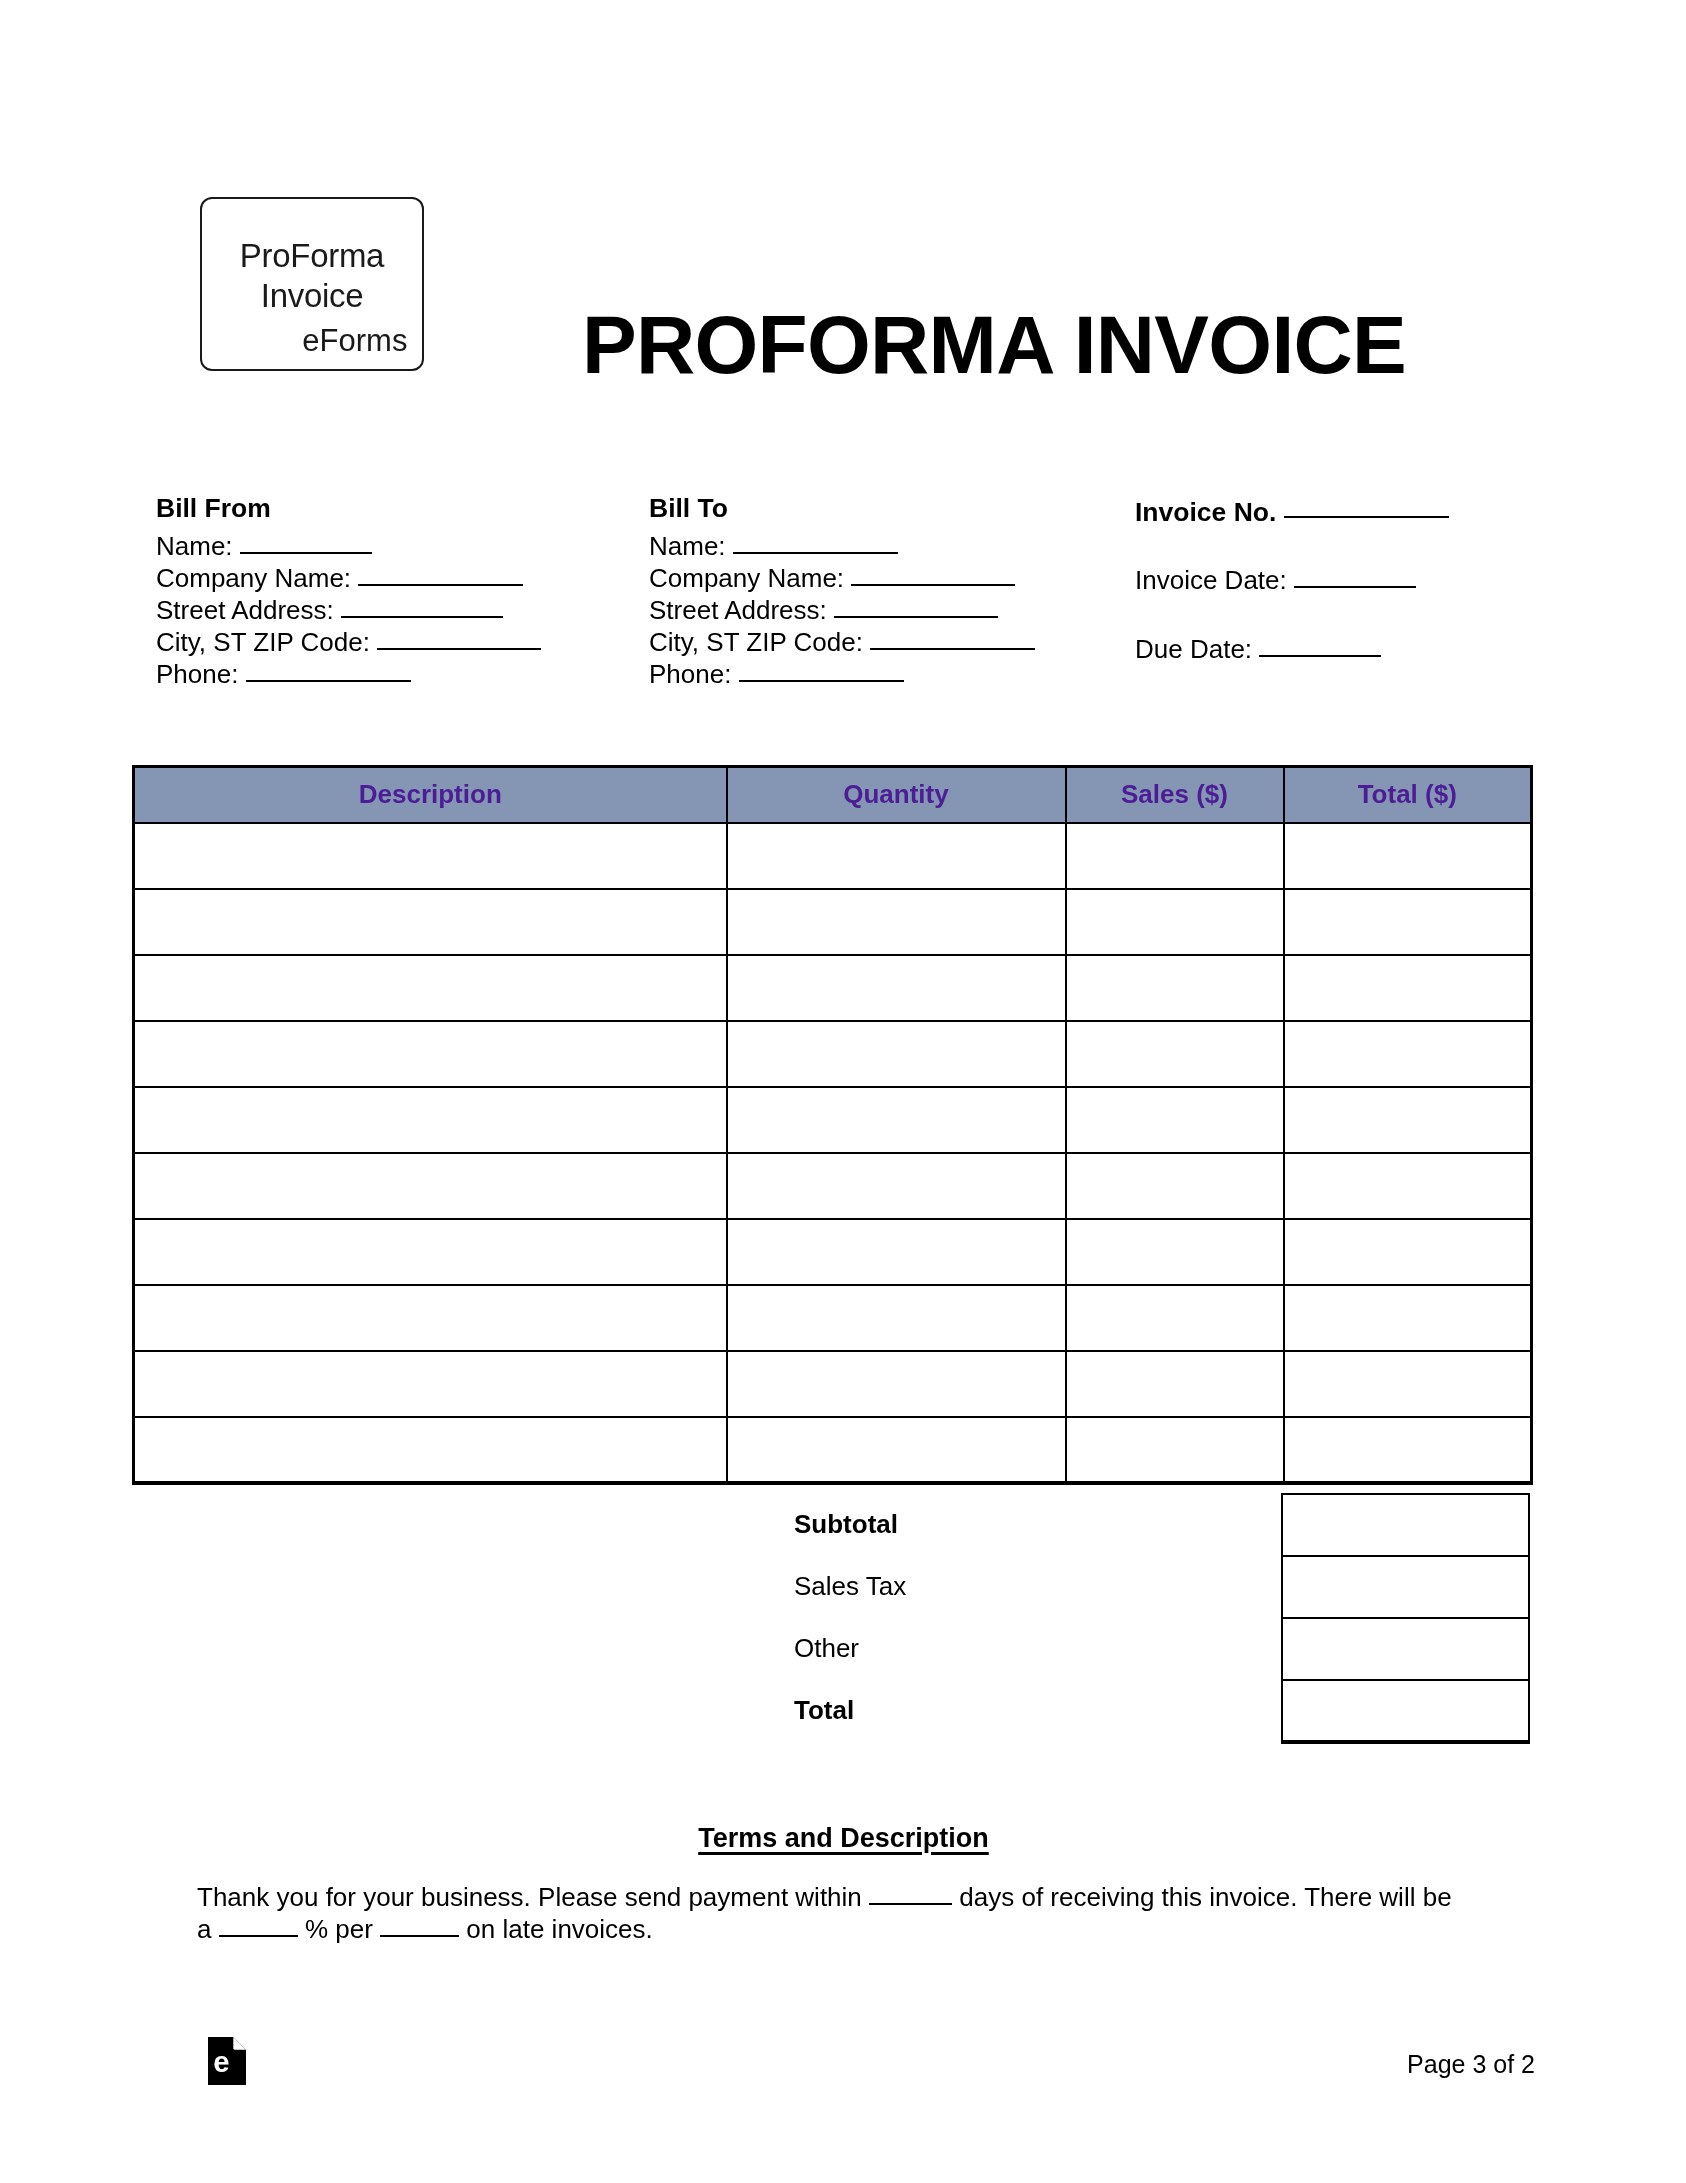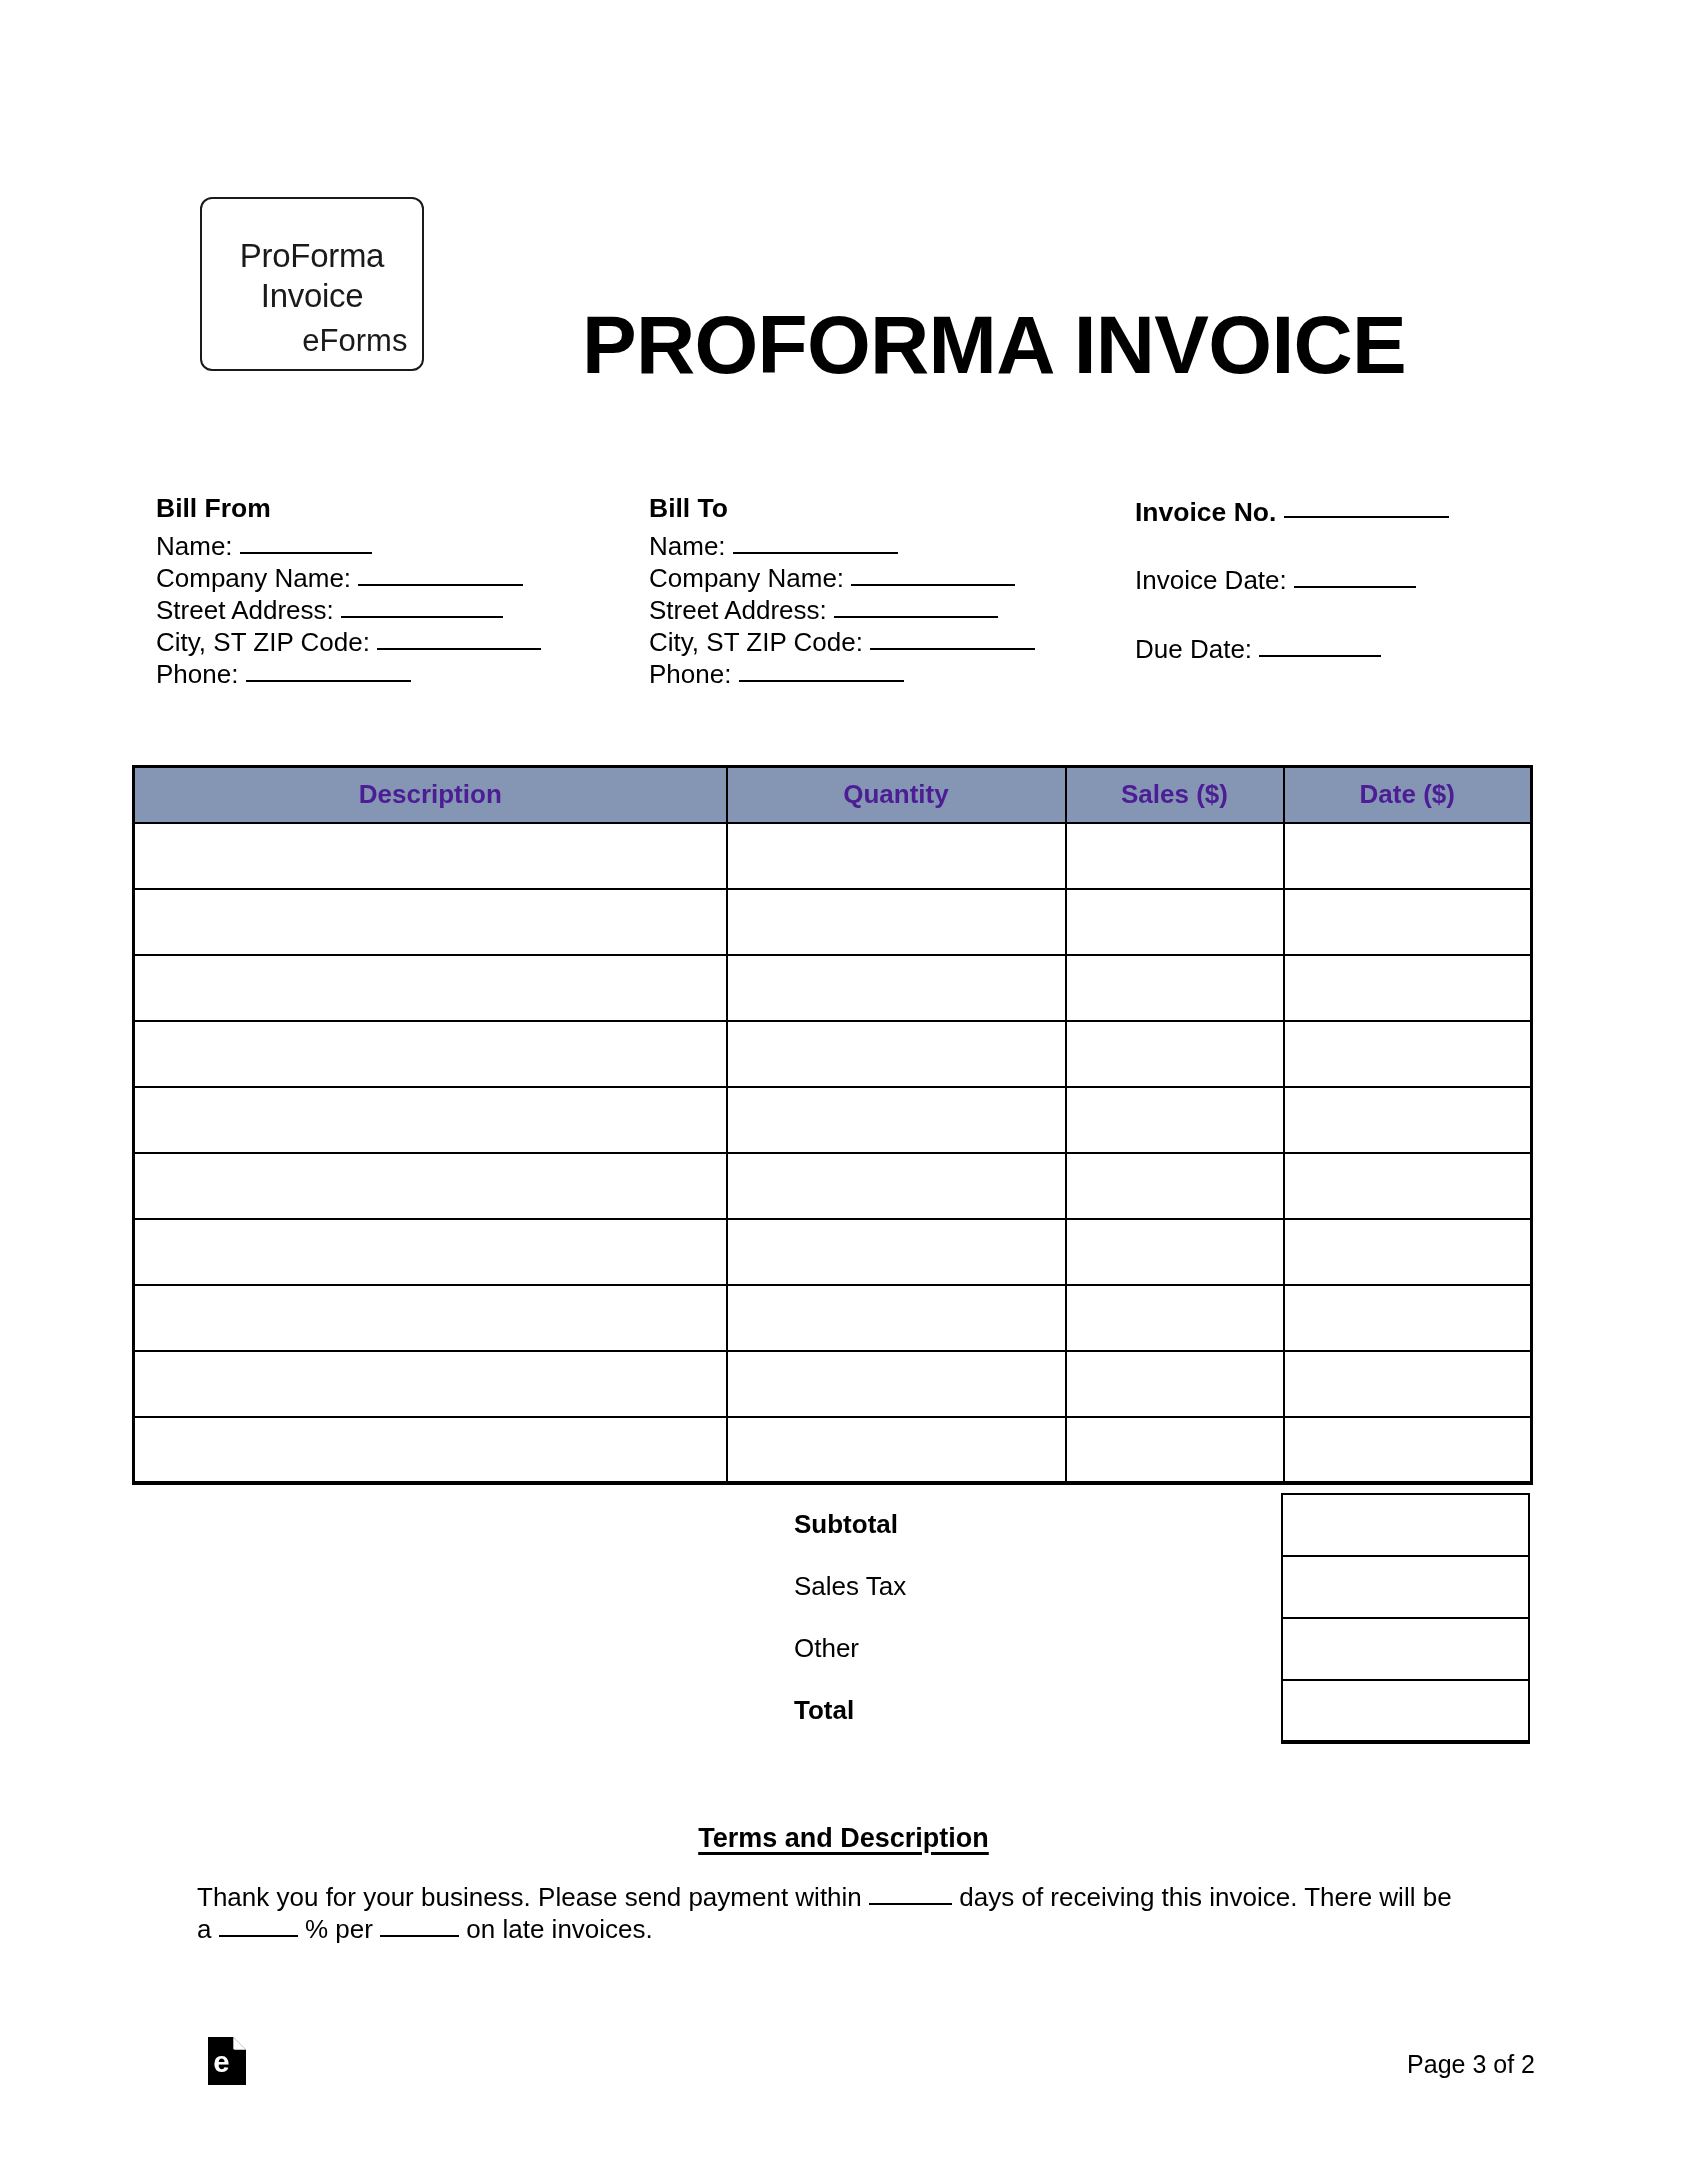--- a/index.html
+++ b/index.html
@@ -334,21 +334,21 @@
       <col class="col-desc">
         <col class="col-qty">
         <col class="col-price">
         <col class="col-total">
     </colgroup>
     <thead>
       <tr>
         <th class="c-desc">Description</th>
         <th class="c-qty">Quantity</th>
         <th class="c-price">Sales ($)</th>
-        <th class="c-total">Date ($)</th>
+        <th class="c-total">Total ($)</th>
       </tr>
     </thead>
     <tbody>
         <tr>
           <td class="c-desc"></td>
           <td class="c-qty"></td>
           <td class="c-price"></td>
           <td class="c-total"></td>
         </tr>
         <tr>

